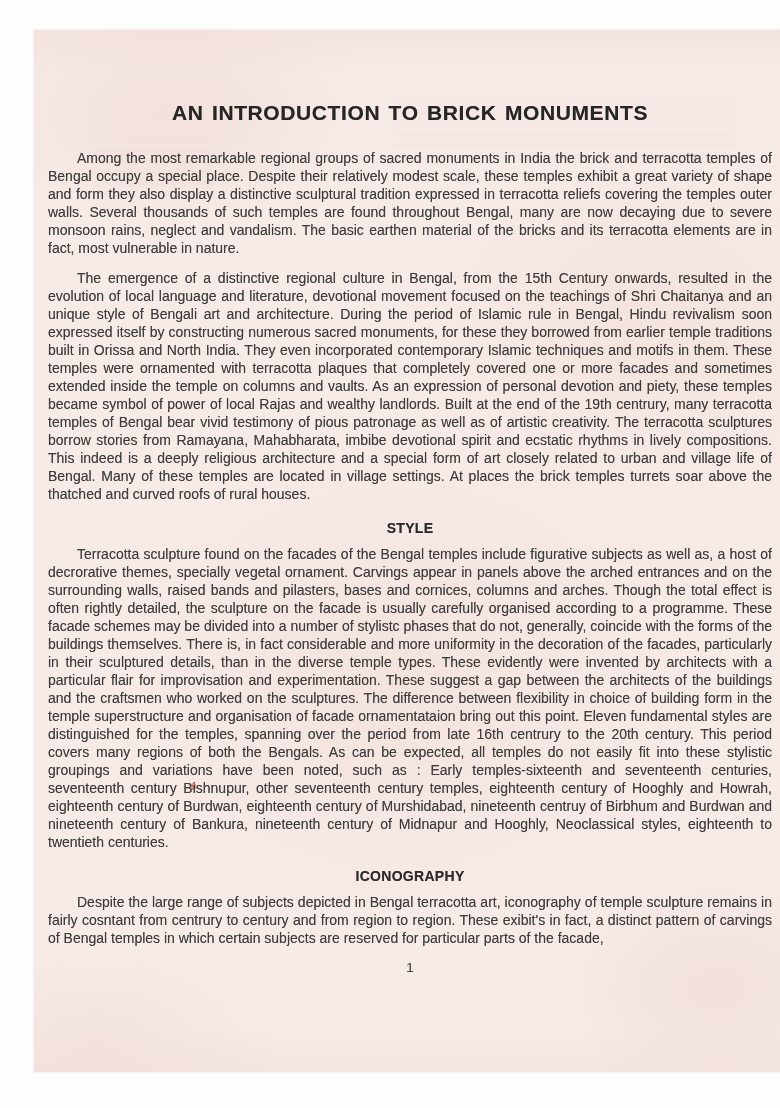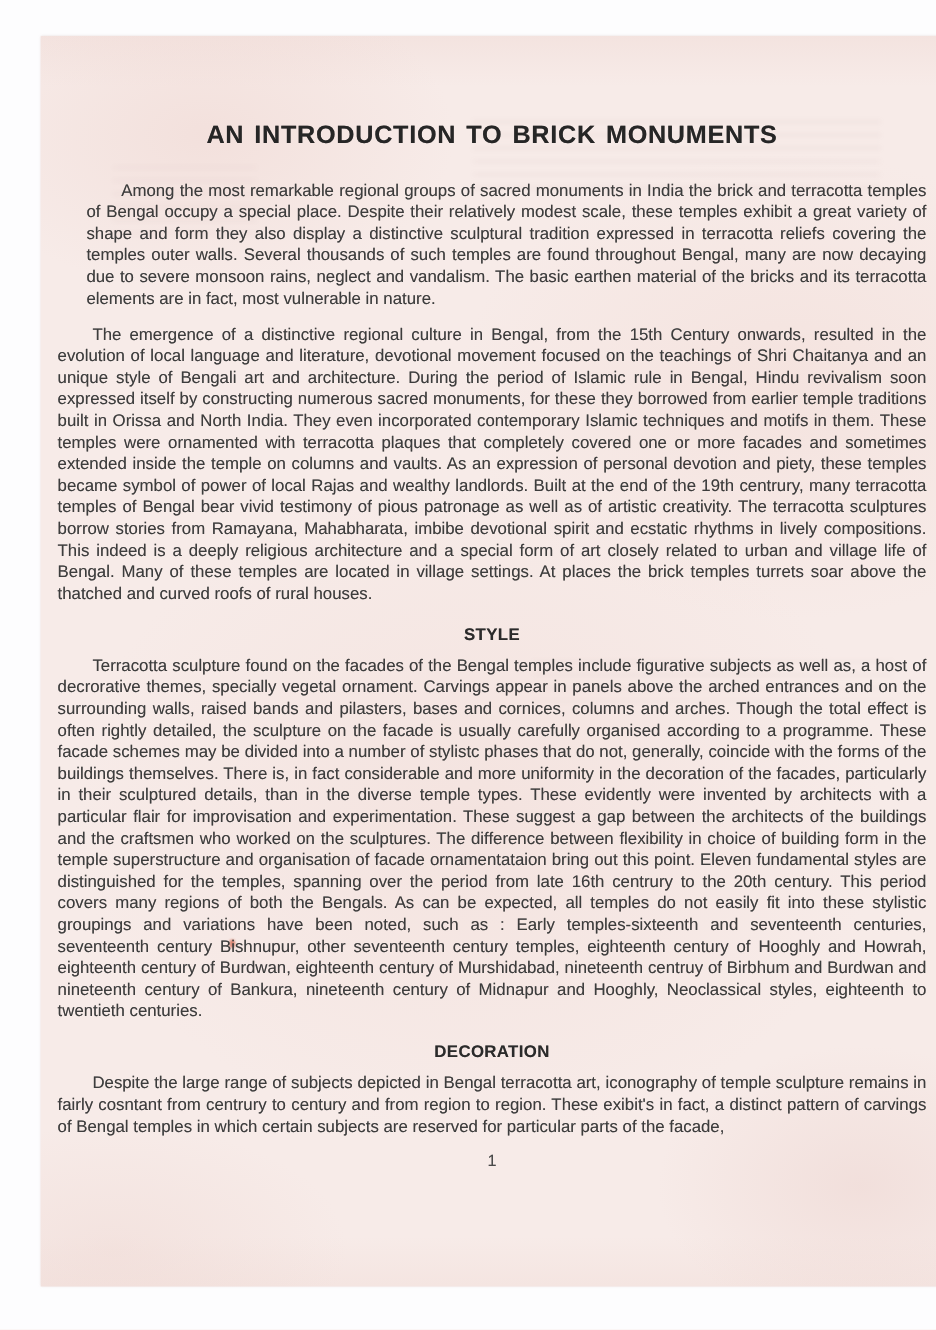--- a/index.html
+++ b/index.html
@@ -28,21 +28,21 @@
     letter-spacing: 0.6px; word-spacing: 2px; color: #262626;
     text-shadow: 0 0 0.5px rgba(38,38,38,0.55);
   }
   .title span { display: block; }
   p.body-para {
     margin: 0 0 12px 0;
     font-size: 14px; line-height: 18px; color: #3d3d3d;
     text-align: justify; text-indent: 29px;
     text-shadow: 0 0 0.3px rgba(61,61,61,0.5);
   }
-  p.first-body { margin-top: 21px; margin-left: 24px; }
+  p.first-body { margin-top: 21px; }
   h2.section-heading {
     margin: 17px 0 9px 0;
     font-size: 14px; line-height: 16px; font-weight: bold;
     letter-spacing: 0.3px; color: #2b2b2b;
     text-shadow: 0 0 0.4px rgba(43,43,43,0.5);
     text-align: center;
   }
   .page-number {
     margin-top: 13px; text-align: center;
     font-size: 13.5px; color: #4a4a4a;
@@ -77,19 +77,19 @@
     </h1>
 
     <p class="body-para first-body">Among the most remarkable regional groups of sacred monuments in India the brick and terracotta temples of Bengal occupy a special place. Despite their relatively modest scale, these temples exhibit a great variety of shape and form they also display a distinctive sculptural tradition expressed in terracotta reliefs covering the temples outer walls. Several thousands of such temples are found throughout Bengal, many are now decaying due to severe monsoon rains, neglect and vandalism. The basic earthen material of the bricks and its terracotta elements are in fact, most vulnerable in nature.</p>
 
     <p class="body-para">The emergence of a distinctive regional culture in Bengal, from the 15th Century onwards, resulted in the evolution of local language and literature, devotional movement focused on the teachings of Shri Chaitanya and an unique style of Bengali art and architecture. During the period of Islamic rule in Bengal, Hindu revivalism soon expressed itself by constructing numerous sacred monuments, for these they borrowed from earlier temple traditions built in Orissa and North India. They even incorporated contemporary Islamic techniques and motifs in them. These temples were ornamented with terracotta plaques that completely covered one or more facades and sometimes extended inside the temple on columns and vaults. As an expression of personal devotion and piety, these temples became symbol of power of local Rajas and wealthy landlords. Built at the end of the 19th centrury, many terracotta temples of Bengal bear vivid testimony of pious patronage as well as of artistic creativity. The terracotta sculptures borrow stories from Ramayana, Mahabharata, imbibe devotional spirit and ecstatic rhythms in lively compositions. This indeed is a deeply religious architecture and a special form of art closely related to urban and village life of Bengal. Many of these temples are located in village settings. At places the brick temples turrets soar above the thatched and curved roofs of rural houses.</p>
 
     <h2 class="section-heading">STYLE</h2>
 
     <p class="body-para">Terracotta sculpture found on the facades of the Bengal temples include figurative subjects as well as, a host of decrorative themes, specially vegetal ornament. Carvings appear in panels above the arched entrances and on the surrounding walls, raised bands and pilasters, bases and cornices, columns and arches. Though the total effect is often rightly detailed, the sculpture on the facade is usually carefully organised according to a programme. These facade schemes may be divided into a number of stylistc phases that do not, generally, coincide with the forms of the buildings themselves. There is, in fact considerable and more uniformity in the decoration of the facades, particularly in their sculptured details, than in the diverse temple types. These evidently were invented by architects with a particular flair for improvisation and experimentation. These suggest a gap between the architects of the buildings and the craftsmen who worked on the sculptures. The difference between flexibility in choice of building form in the temple superstructure and organisation of facade ornamentataion bring out this point. Eleven fundamental styles are distinguished for the temples, spanning over the period from late 16th centrury to the 20th century. This period covers many regions of both the Bengals. As can be expected, all temples do not easily fit into these stylistic groupings and variations have been noted, such as : Early temples-sixteenth and seventeenth centuries, seventeenth century Bishnupur, other seventeenth century temples, eighteenth century of Hooghly and Howrah, eighteenth century of Burdwan, eighteenth century of Murshidabad, nineteenth centruy of Birbhum and Burdwan and nineteenth century of Bankura, nineteenth century of Midnapur and Hooghly, Neoclassical styles, eighteenth to twentieth centuries.</p>
 
-    <h2 class="section-heading">DECORATION</h2>
+    <h2 class="section-heading">ICONOGRAPHY</h2>
 
     <p class="body-para">Despite the large range of subjects depicted in Bengal terracotta art, iconography of temple sculpture remains in fairly cosntant from centrury to century and from region to region. These exibit's in fact, a distinct pattern of carvings of Bengal temples in which certain subjects are reserved for particular parts of the facade,</p>
 
     <div class="page-number">1</div>
   </div>
 </div>
 
 </body></html>

